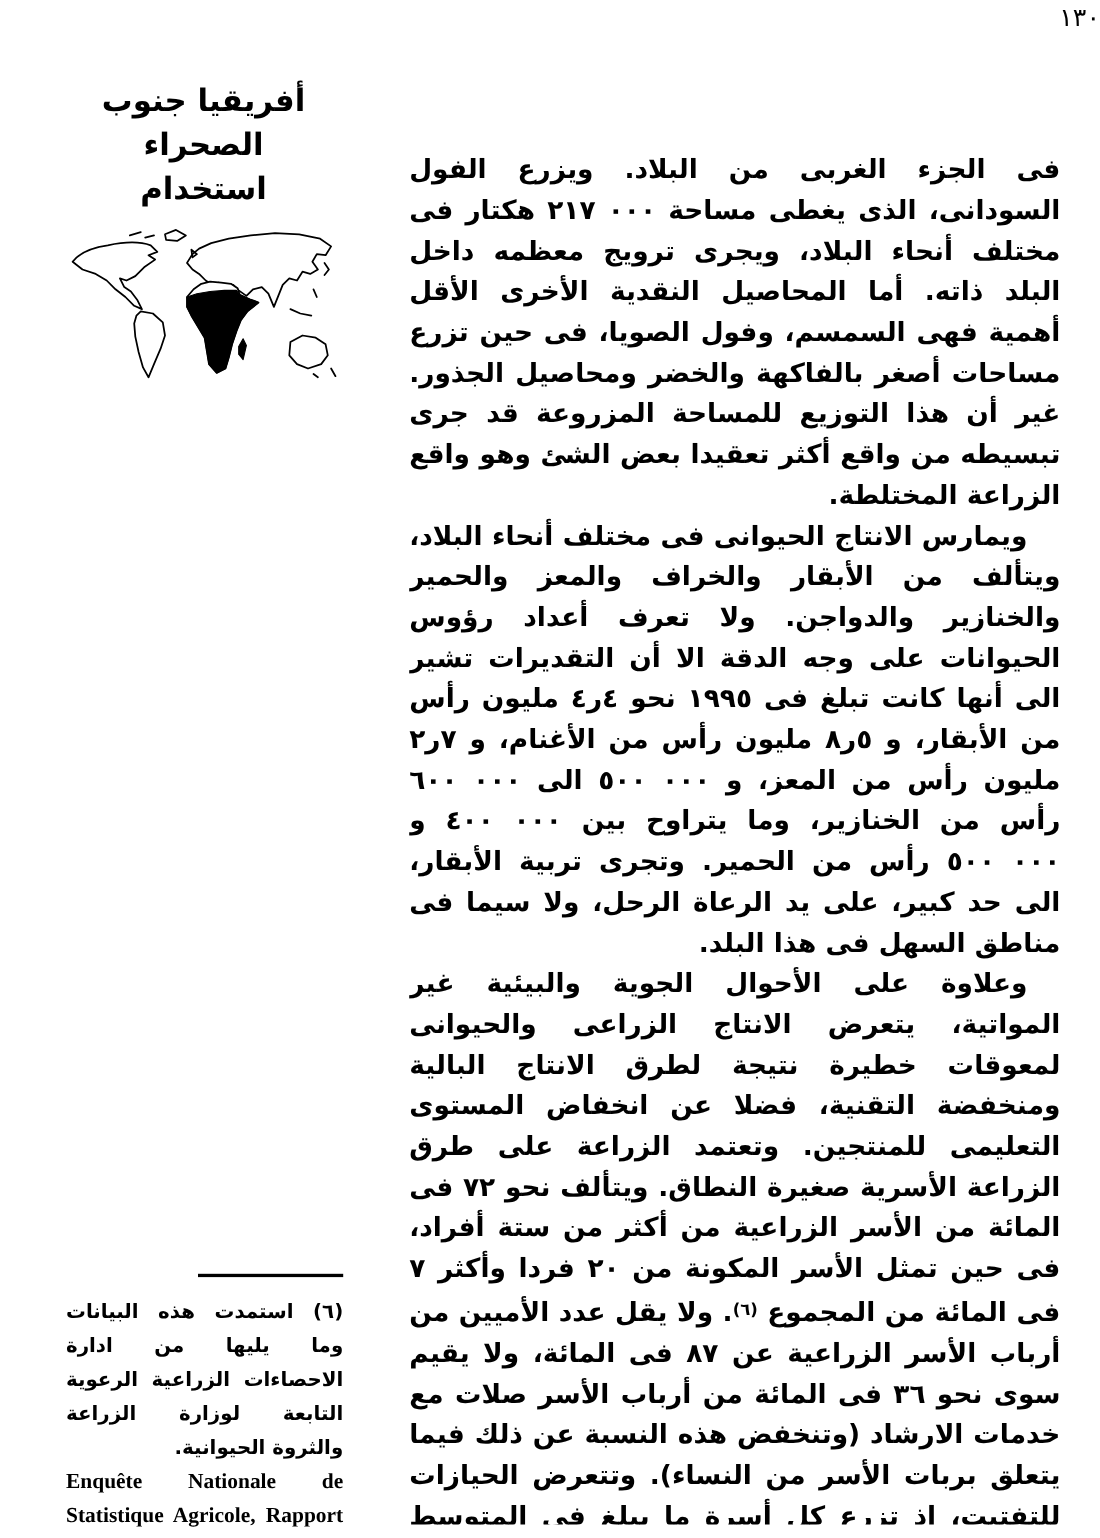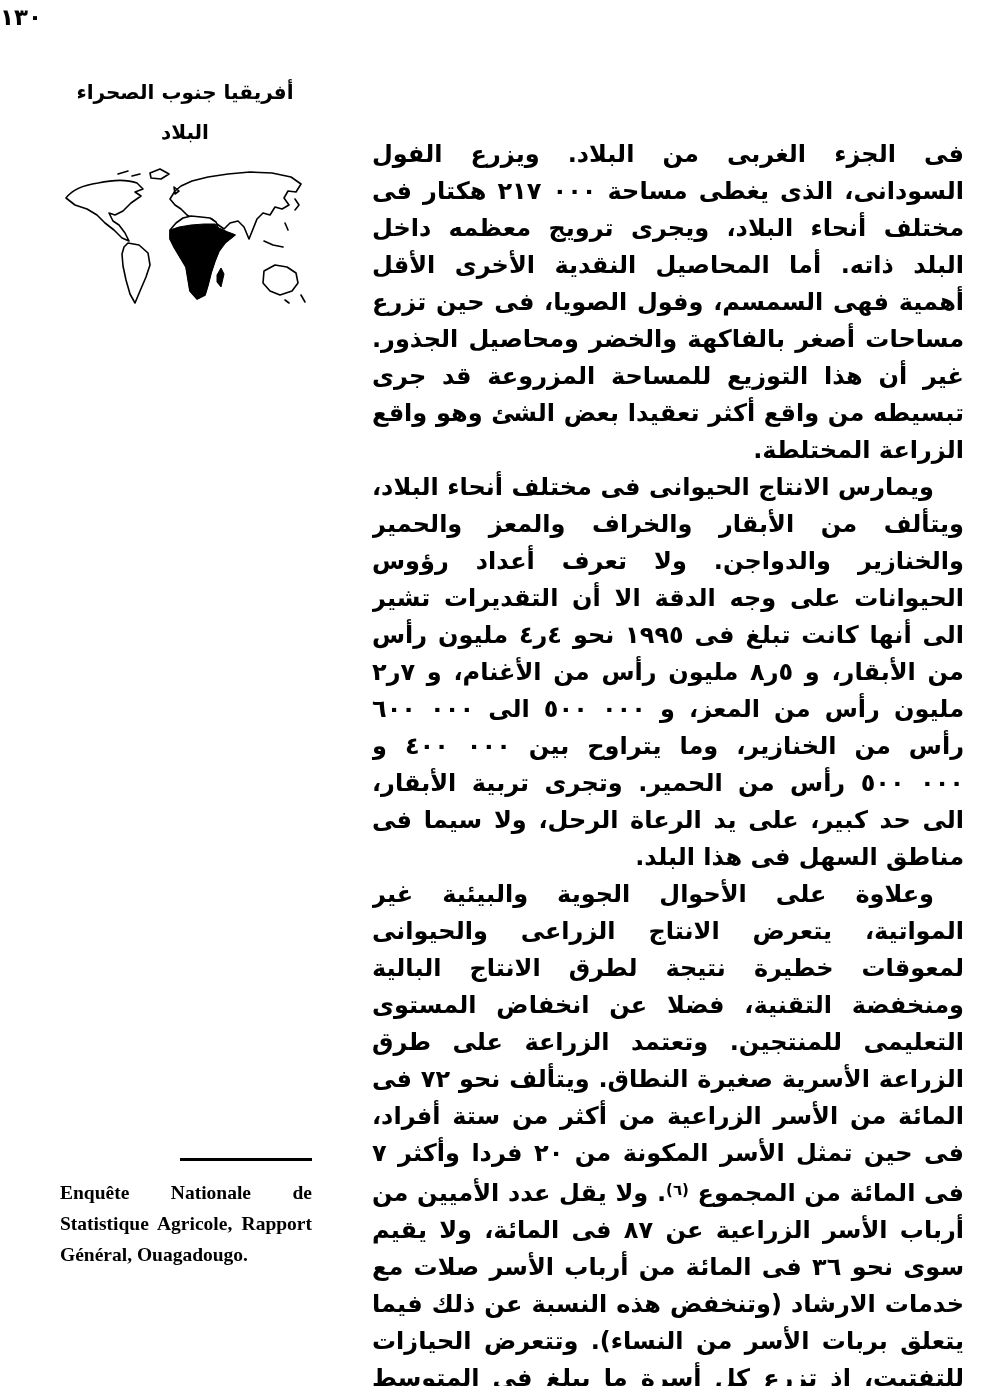--- a/index.html
+++ b/index.html
@@ -1,26 +1,26 @@
 <!DOCTYPE html>
 <html lang="ar"><head>
 <meta charset="utf-8">
 <style>
   html,body{margin:0;padding:0;}
   body{
     width:1000px;height:1398px;position:relative;background:#ffffff;color:#000;
     font-family:"DejaVu Sans",sans-serif;overflow:hidden;
   }
   .page-number{
-    position:absolute;top:4px;left:0;right:0;text-align:left;
-    font-size:23px;font-weight:bold;direction:rtl;
+    position:absolute;top:4px;left:0;right:0;text-align:right;
+    font-size:23px;font-weight:normal;direction:rtl;
   }
   
   .sidebar{position:absolute;left:58px;top:72px;width:254px;}
-  .sidebar-heading{direction:rtl;text-align:center;font-weight:bold;font-size:20px;line-height:40px;}
+  .sidebar-heading{direction:rtl;text-align:center;font-weight:bold;font-size:28px;line-height:40px;}
   .map-wrap{margin-top:10px;}
   
   .body-col{
     position:absolute;left:372px;top:136px;width:592px;height:1250px;
     direction:rtl;text-align:justify;font-size:24px;font-weight:bold;
     line-height:37px;overflow:hidden;
   }
   .body-col p{margin:0;padding:0;text-align:justify;}
   .body-col p.indent{text-indent:30px;}
   .fnref{font-size:15px;vertical-align:6px;font-weight:bold;}
@@ -41,21 +41,21 @@
   .filled{fill:#000;stroke:#000;stroke-width:1;stroke-linejoin:round;}
 </style>
 </head>
 <body>
 
 <div class="page-number">١٣٠</div>
 
 <div class="sidebar">
   <div class="sidebar-heading">
     <div>أفريقيا جنوب الصحراء</div>
-    <div>البلاد</div>
+    <div>استخدام</div>
   </div>
   <div class="map-wrap">
     <svg width="252" height="158" viewBox="0 0 252 158" xmlns="http://www.w3.org/2000/svg">
 
       <path class="outline" d="M8,36 C14,28 26,23 40,21 C54,18 68,17 79,21 L85,27 L77,30 L83,34 L73,41 L65,49 L57,53 L51,51 L55,59 L61,63 L67,71 L71,79 L64,76 L56,68 L47,61 L39,53 L29,47 L17,43 Z"></path>
 
       <path class="stroke" d="M60,12 L70,9 M74,14 L82,12"></path>
 
       <path class="outline" d="M92,11 L102,7 L111,12 L103,17 L93,16 Z"></path>
 
@@ -80,14 +80,15 @@
 </div>
 
 <div class="body-col">
   <p>فى الجزء الغربى من البلاد. ويزرع الفول السودانى، الذى يغطى مساحة ٢١٧&nbsp;٠٠٠ هكتار فى مختلف أنحاء البلاد، ويجرى ترويج معظمه داخل البلد ذاته. أما المحاصيل النقدية الأخرى الأقل أهمية فهى السمسم، وفول الصويا، فى حين تزرع مساحات أصغر بالفاكهة والخضر ومحاصيل الجذور. غير أن هذا التوزيع للمساحة المزروعة قد جرى تبسيطه من واقع أكثر تعقيدا بعض الشئ وهو واقع الزراعة المختلطة.</p>
   <p class="indent">ويمارس الانتاج الحيوانى فى مختلف أنحاء البلاد، ويتألف من الأبقار والخراف والمعز والحمير والخنازير والدواجن. ولا تعرف أعداد رؤوس الحيوانات على وجه الدقة الا أن التقديرات تشير الى أنها كانت تبلغ فى ١٩٩٥ نحو ⁦٤ر٤⁩ مليون رأس من الأبقار، و ⁦٥ر٨⁩ مليون رأس من الأغنام، و ⁦٧ر٢⁩ مليون رأس من المعز، و ٥٠٠&nbsp;٠٠٠ الى ٦٠٠&nbsp;٠٠٠ رأس من الخنازير، وما يتراوح بين ٤٠٠&nbsp;٠٠٠ و ٥٠٠&nbsp;٠٠٠ رأس من الحمير. وتجرى تربية الأبقار، الى حد كبير، على يد الرعاة الرحل، ولا سيما فى مناطق السهل فى هذا البلد.</p>
   <p class="indent"><span>وعلاوة على الأحوال الجوية والبيئية غير المواتية، يتعرض الانتاج الزراعى والحيوانى لمعوقات خطيرة نتيجة لطرق الانتاج البالية ومنخفضة التقنية، فضلا عن انخفاض المستوى التعليمى للمنتجين. وتعتمد الزراعة على طرق الزراعة الأسرية صغيرة النطاق. ويتألف نحو ٧٢ فى المائة من الأسر الزراعية من أكثر من ستة أفراد، فى حين تمثل الأسر المكونة من ٢٠ فردا وأكثر ٧ فى المائة من المجموع </span><span class="fnref">(٦)</span><span>. ولا يقل عدد الأميين من أرباب الأسر الزراعية عن ٨٧ فى المائة، ولا يقيم سوى نحو ٣٦ فى المائة من أرباب الأسر صلات مع خدمات الارشاد (وتنخفض هذه النسبة عن ذلك فيما يتعلق بربات الأسر من النساء). وتتعرض الحيازات للتفتيت، اذ تزرع كل أسرة ما يبلغ فى المتوسط ⁦٩ر٦⁩ رقعة من الأراضى يبلغ متوسط حجم كل منها نحو ⁦٠ر٤⁩ هكتار. كذلك فان المعدات الزراعية محدودة للغاية، فلا يملك سوى أقل من ٣٠ فى المائة من الأسر جرارات (قدر مجموع عدد الجرارات المستخدمة فى البلد بنحو ١٣٥ فى عام ١٩٩٣)، ولا يملك نحو ٧٠ فى المائة من الأسر أية حيوانات للجر (ثيران أو حمير). كما أن استخدام الأسمدة</span></p>
 </div>
 
 <div class="footnote">
   <div class="footnote-rule"></div>
+  <p class="footnote-ar">(٦) استمدت هذه البيانات وما يليها من ادارة الاحصاءات الزراعية الرعوية التابعة لوزارة الزراعة والثروة الحيوانية.</p>
   <p class="footnote-fr">Enquête Nationale de Statistique Agricole, Rapport Général, Ouagadougo.</p>
 </div>
 
 </body></html>

